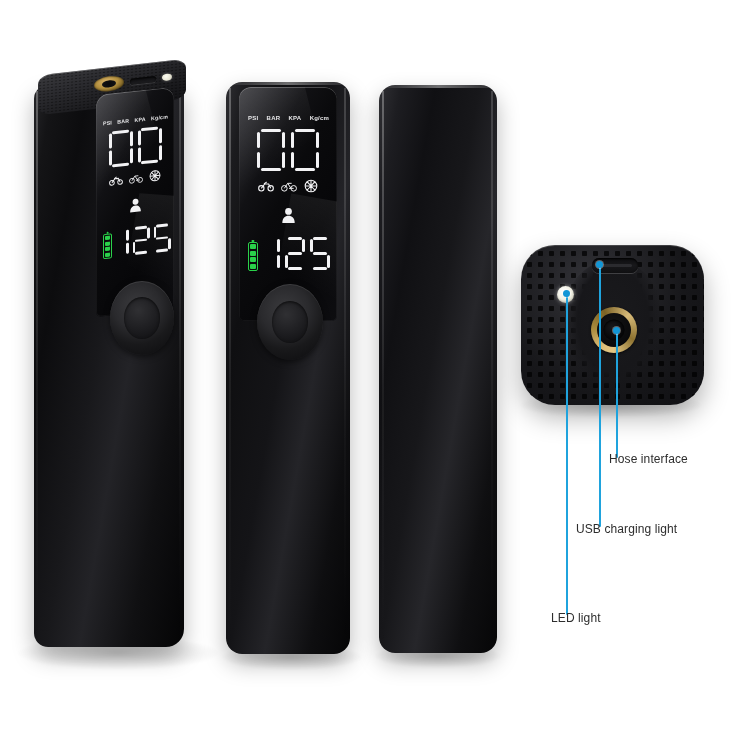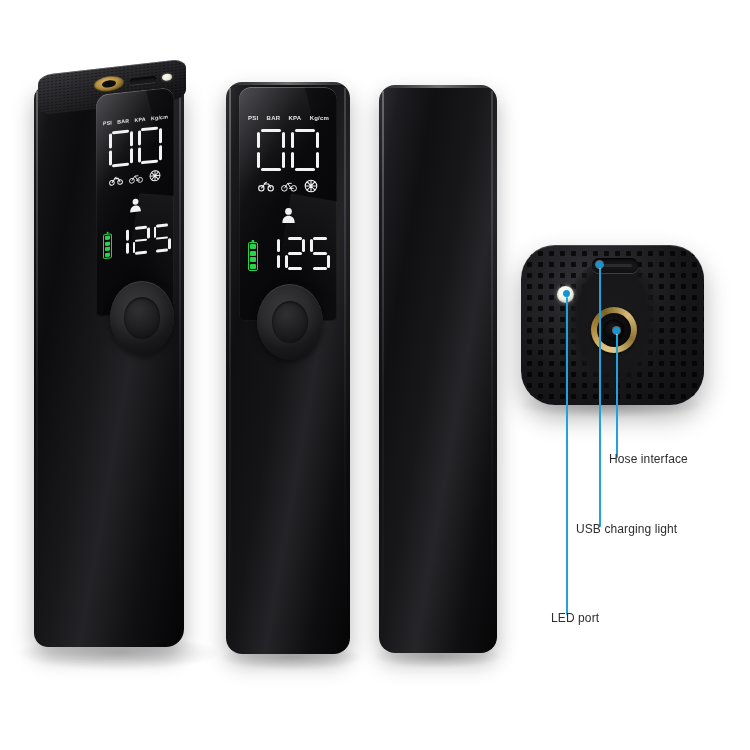--- a/index.html
+++ b/index.html
@@ -499,15 +499,15 @@
   <div class="lead" style="left:566px;top:293px;height:322px;"></div>
   <div class="lead" style="left:599px;top:264px;height:263px;"></div>
   <div class="lead" style="left:616px;top:330px;height:128px;"></div>
 
   <div class="lead-dot" style="left:563px;top:290px;"></div>
   <div class="lead-dot" style="left:596px;top:261px;"></div>
   <div class="lead-dot" style="left:613px;top:327px;"></div>
 
   <div class="callout" style="left:609px;top:452px;">Hose interface</div>
   <div class="callout" style="left:576px;top:522px;">USB charging light</div>
-  <div class="callout" style="left:551px;top:611px;">LED port</div>
+  <div class="callout" style="left:551px;top:611px;">LED light</div>
 
 </div>
 
 </body></html>

